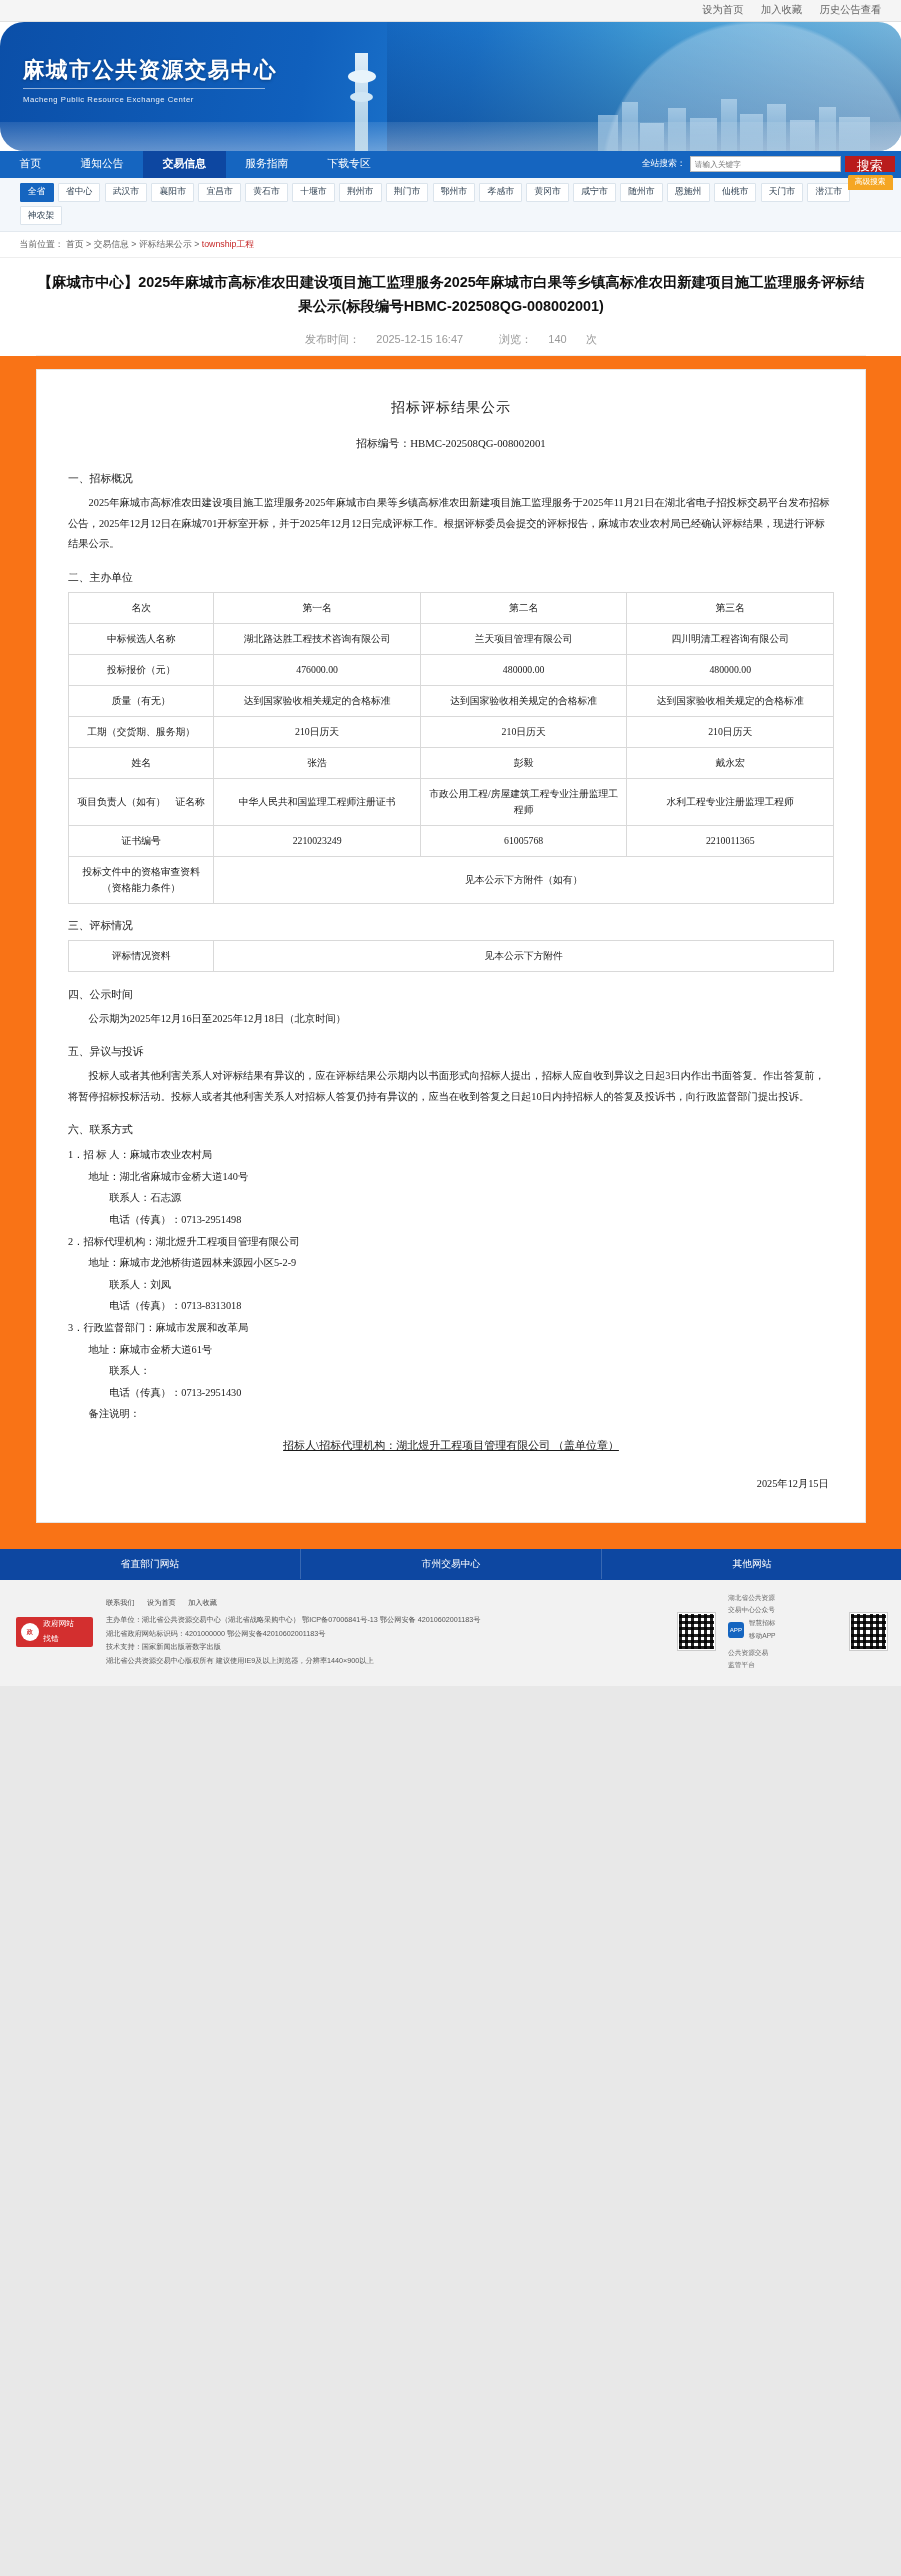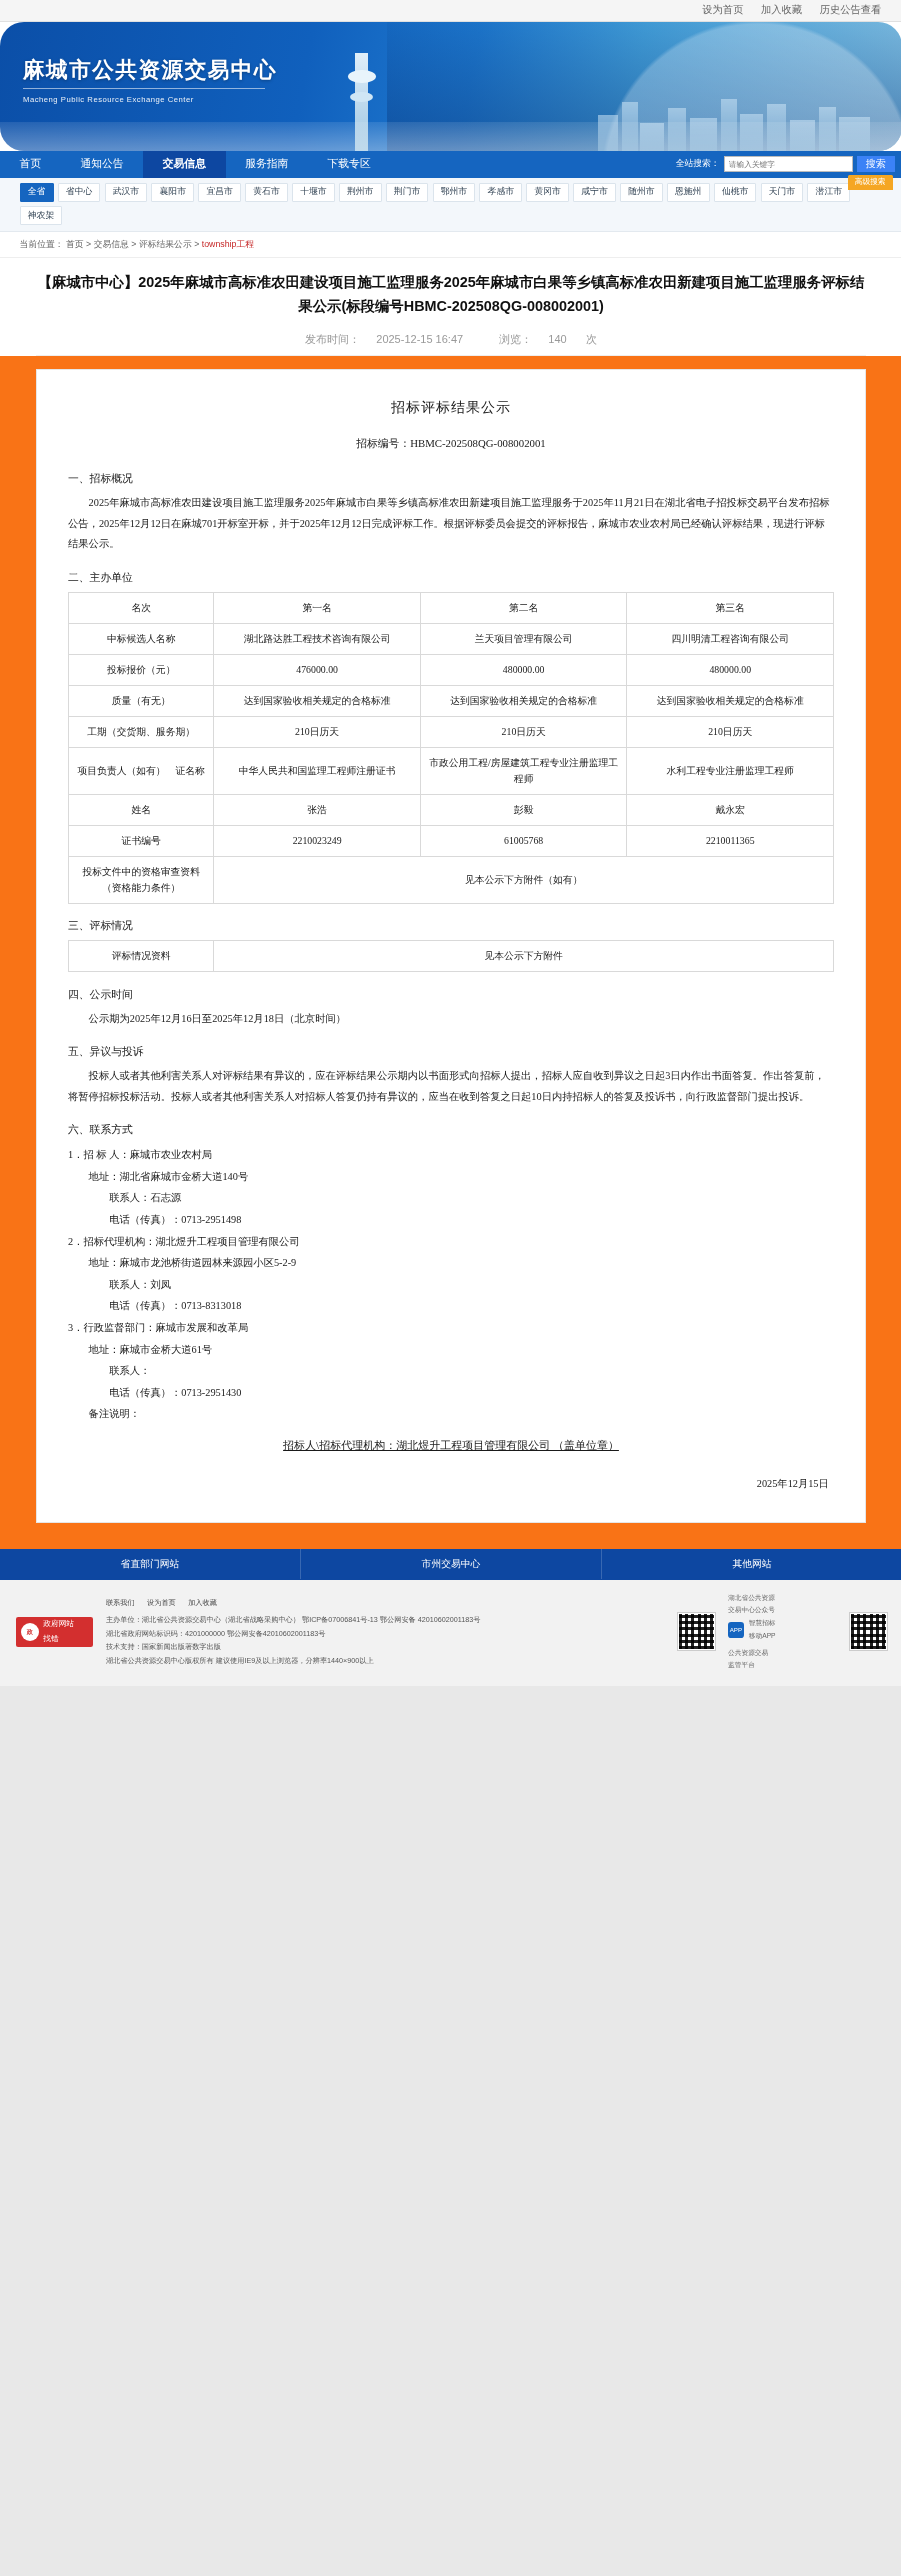--- a/index.html
+++ b/index.html
@@ -63,25 +63,25 @@
   .nav .item {
     color:#fff; font-size:10.8px; display:flex; align-items:center; justify-content:center;
     padding:0 19.6px; cursor:pointer; white-space:nowrap;
   }
   .nav .item.active { background:#0d47a1; font-weight:bold; }
   .nav .search-wrap {
     margin-left:auto; display:flex; align-items:center; padding-right:7.2px; gap:4.1px;
   }
   .nav .search-label { color:#fff; font-size:8.8px; }
   .nav input.search {
-    width:129px; height:15.5px; border:0.5px solid #bbb; font-size:7.7px; padding:0 4.1px; color:#999;
+    width:151px; height:15.5px; border:0.5px solid #bbb; font-size:7.7px; padding:0 4.1px; color:#999;
     background:#fff;
   }
   .nav .search-btn {
-    width:38px; height:15.5px; background:#3b82f6; color:#fff; border:none; font-size:10px; cursor:pointer;
+    width:50px; height:15.5px; background:#b91c1c; color:#fff; border:none; font-size:13px; cursor:pointer;
   }
   .nav .badge {
     position:absolute; right:9.3px; top:24px; background:#f5a623; color:#fff;
     font-size:7.7px; padding:2.6px 7.2px; border-radius:1.5px 1.5px 0 0; z-index:3;
   }
 
   
   .regions {
     background:#f3f7fb; border-bottom:0.5px solid #e3e9ef; padding:5.2px 19.6px 6.2px;
     display:flex; flex-wrap:wrap; gap:4.1px 4.1px;
@@ -316,30 +316,30 @@
           <td>达到国家验收相关规定的合格标准</td>
           <td>达到国家验收相关规定的合格标准</td>
         </tr>
         <tr>
           <td class="lbl">工期（交货期、服务期）</td>
           <td>210日历天</td>
           <td>210日历天</td>
           <td>210日历天</td>
         </tr>
         <tr>
+          <td class="lbl">姓名</td>
+          <td>张浩</td>
+          <td>彭毅</td>
+          <td>戴永宏</td>
+        </tr>
+        <tr>
           <td class="lbl">项目负责人（如有）　证名称</td>
           <td>中华人民共和国监理工程师注册证书</td>
           <td>市政公用工程/房屋建筑工程专业注册监理工程师</td>
           <td>水利工程专业注册监理工程师</td>
-        </tr>
-        <tr>
-          <td class="lbl">姓名</td>
-          <td>张浩</td>
-          <td>彭毅</td>
-          <td>戴永宏</td>
         </tr>
         <tr>
           <td class="lbl">证书编号</td>
           <td>2210023249</td>
           <td>61005768</td>
           <td>2210011365</td>
         </tr>
         <tr>
           <td class="lbl">投标文件中的资格审查资料（资格能力条件）</td>
           <td colspan="3">见本公示下方附件（如有）</td>

